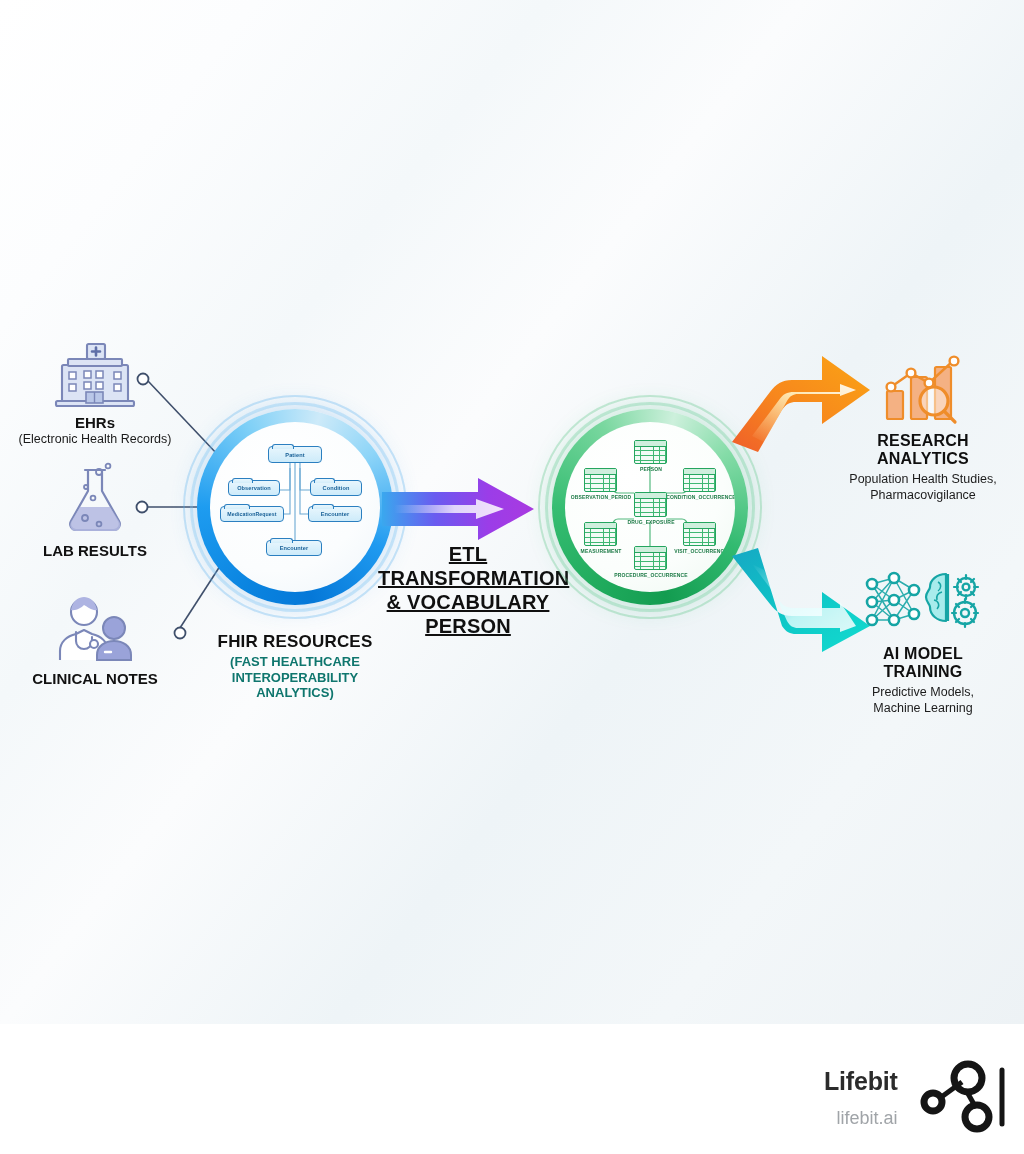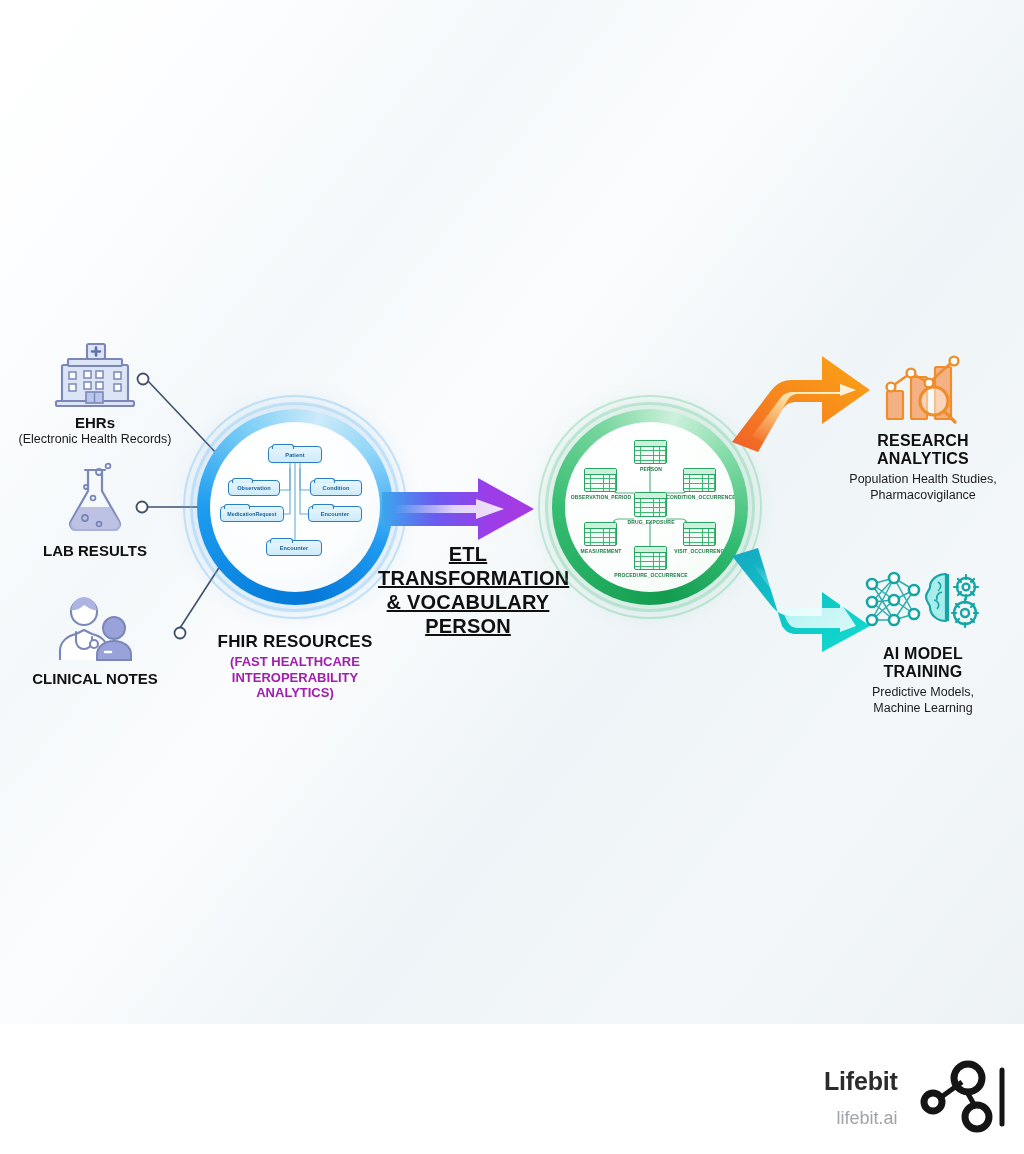--- a/index.html
+++ b/index.html
@@ -121,21 +121,21 @@
     position: absolute; font-size: 5px; font-weight: bold; color: #1d7a46;
     white-space: nowrap; text-align: center; letter-spacing: .15px;
     filter: blur(.3px);
   }
 
   
   .hub-cap { position: absolute; text-align: center; }
   #fhir-cap { left: 175px; top: 616px; width: 240px; }
   #omop-cap { left: 530px; top: 639px; width: 240px; }
   .hub-cap .h1 { font-size: 17px; font-weight: bold; color: #101010; letter-spacing: .2px; margin-top: 16px; }
-  .hub-cap .h2 { font-size: 13px; font-weight: bold; color: #a21caf; line-height: 1.2; margin-top: 2px; }
+  .hub-cap .h2 { font-size: 13px; font-weight: bold; color: #0f766e; line-height: 1.2; margin-top: 2px; }
   .hub-cap .h3 { font-size: 12.5px; color: #1e1e1e; margin-top: 3px; }
 
   
   .arrow-svg { position: absolute; }
   #etl-arrow { left: 380px; top: 470px; }
   #etl-label {
     position: absolute; left: 378px; top: 542px; width: 180px;
     font-size: 20px; font-weight: bold; color: #101010;
     text-align: center; line-height: 1.2; letter-spacing: .2px; text-decoration: underline;
   }

